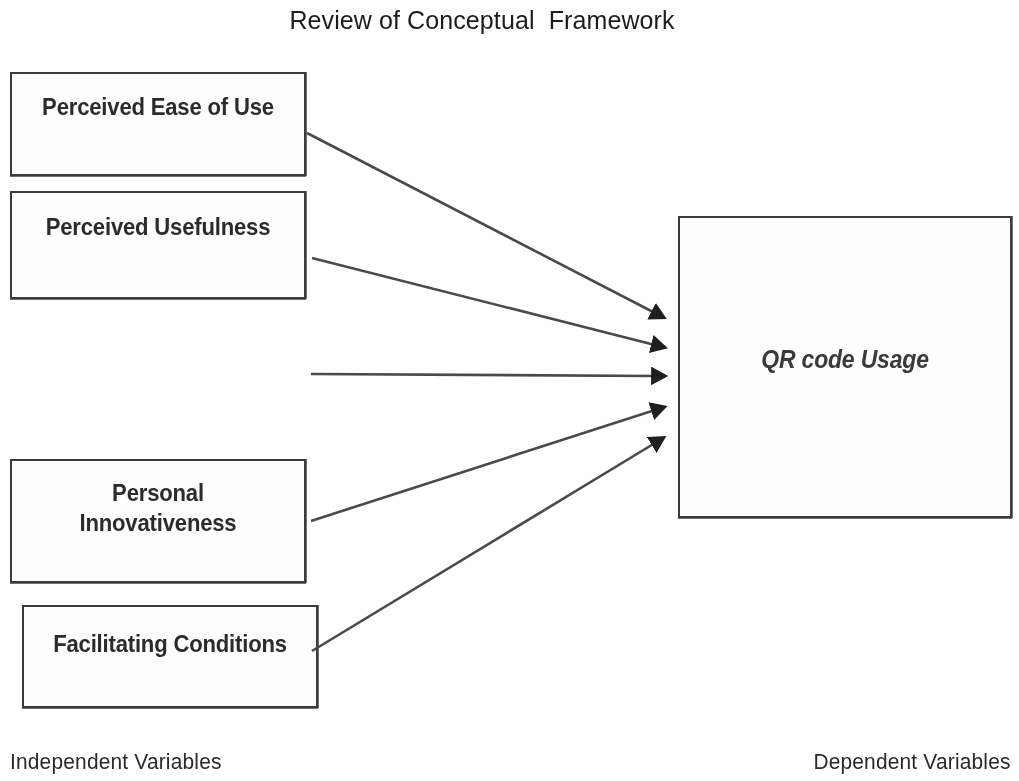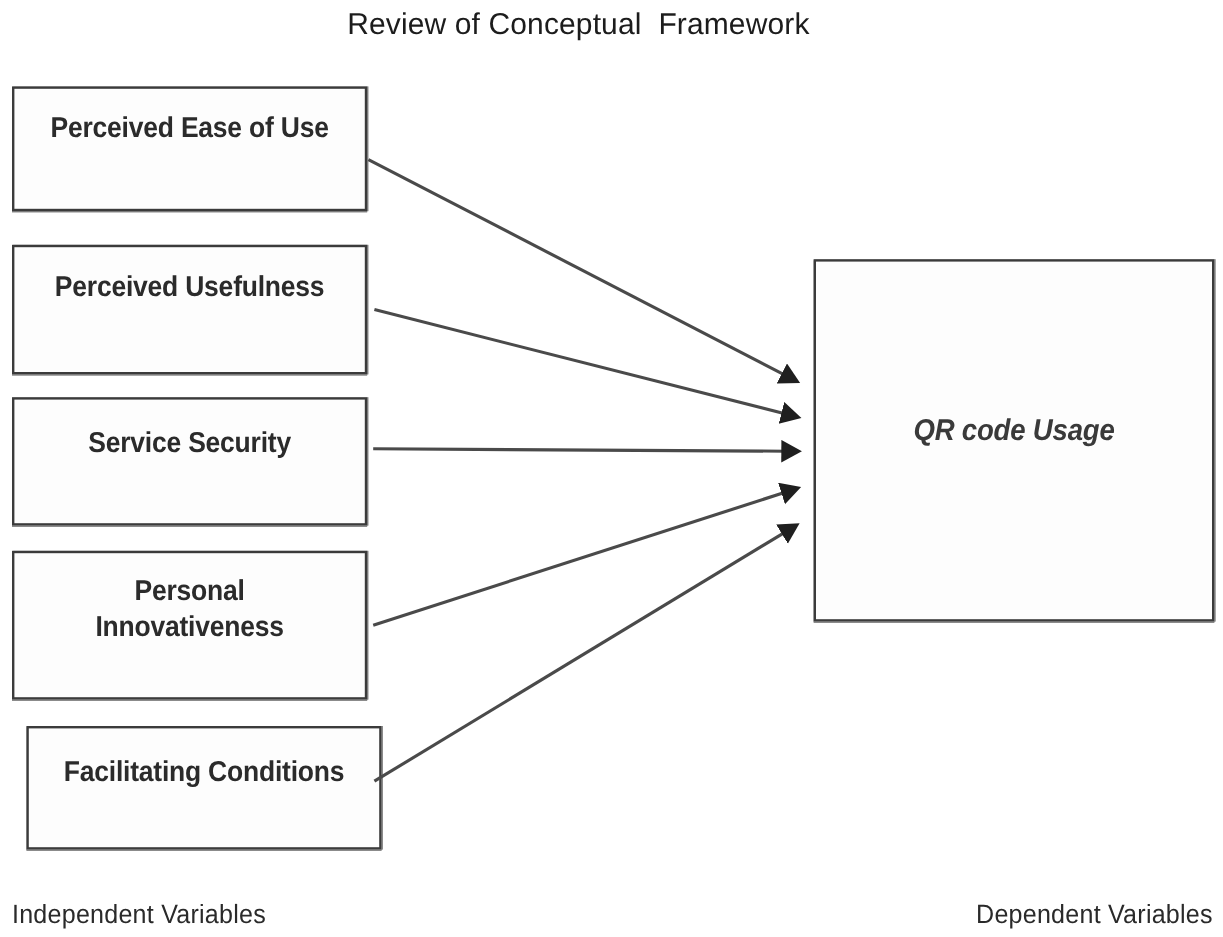--- a/index.html
+++ b/index.html
@@ -56,21 +56,21 @@
     font-size: 24px;
     line-height: 30px;
     letter-spacing: -0.2px;
     color: #2b2b2b;
     transform: scaleX(0.92);
     white-space: pre-line;
   }
 
   
   #box-perceived-ease-of-use      { left: 10px;  top: 72px;  width: 296px; height: 104px; }
-  #box-perceived-usefulness       { left: 10px;  top: 204px; width: 296px; height: 108px; }
+  #box-perceived-usefulness       { left: 10px;  top: 191px; width: 296px; height: 108px; }
   #box-service-security           { left: 10px;  top: 331px; width: 296px; height: 107px; }
   #box-personal-innovativeness    { left: 10px;  top: 459px; width: 296px; height: 124px; }
   #box-facilitating-conditions    { left: 10px;  top: 605px; width: 296px; height: 103px; margin-left: 12px; }
 
   #box-perceived-ease-of-use   .node-label { top: 18px; }
   #box-perceived-usefulness    .node-label { top: 19px; }
   #box-service-security        .node-label { top: 22px; }
   #box-personal-innovativeness .node-label { top: 17px; }
   #box-facilitating-conditions .node-label { top: 22px; }
 
@@ -121,23 +121,20 @@
   <div class="diagram-title">Review of Conceptual  Framework</div>
 
   <div class="node-box" id="box-perceived-ease-of-use">
     <div class="node-label">Perceived Ease of Use</div>
   </div>
 
   <div class="node-box" id="box-perceived-usefulness">
     <div class="node-label">Perceived Usefulness</div>
   </div>
 
-  <div class="node-box" id="box-service-security">
-    <div class="node-label">Service Security</div>
-  </div>
 
   <div class="node-box" id="box-personal-innovativeness">
     <div class="node-label">Personal
 Innovativeness</div>
   </div>
 
   <div class="node-box" id="box-facilitating-conditions">
     <div class="node-label">Facilitating Conditions</div>
   </div>
 

